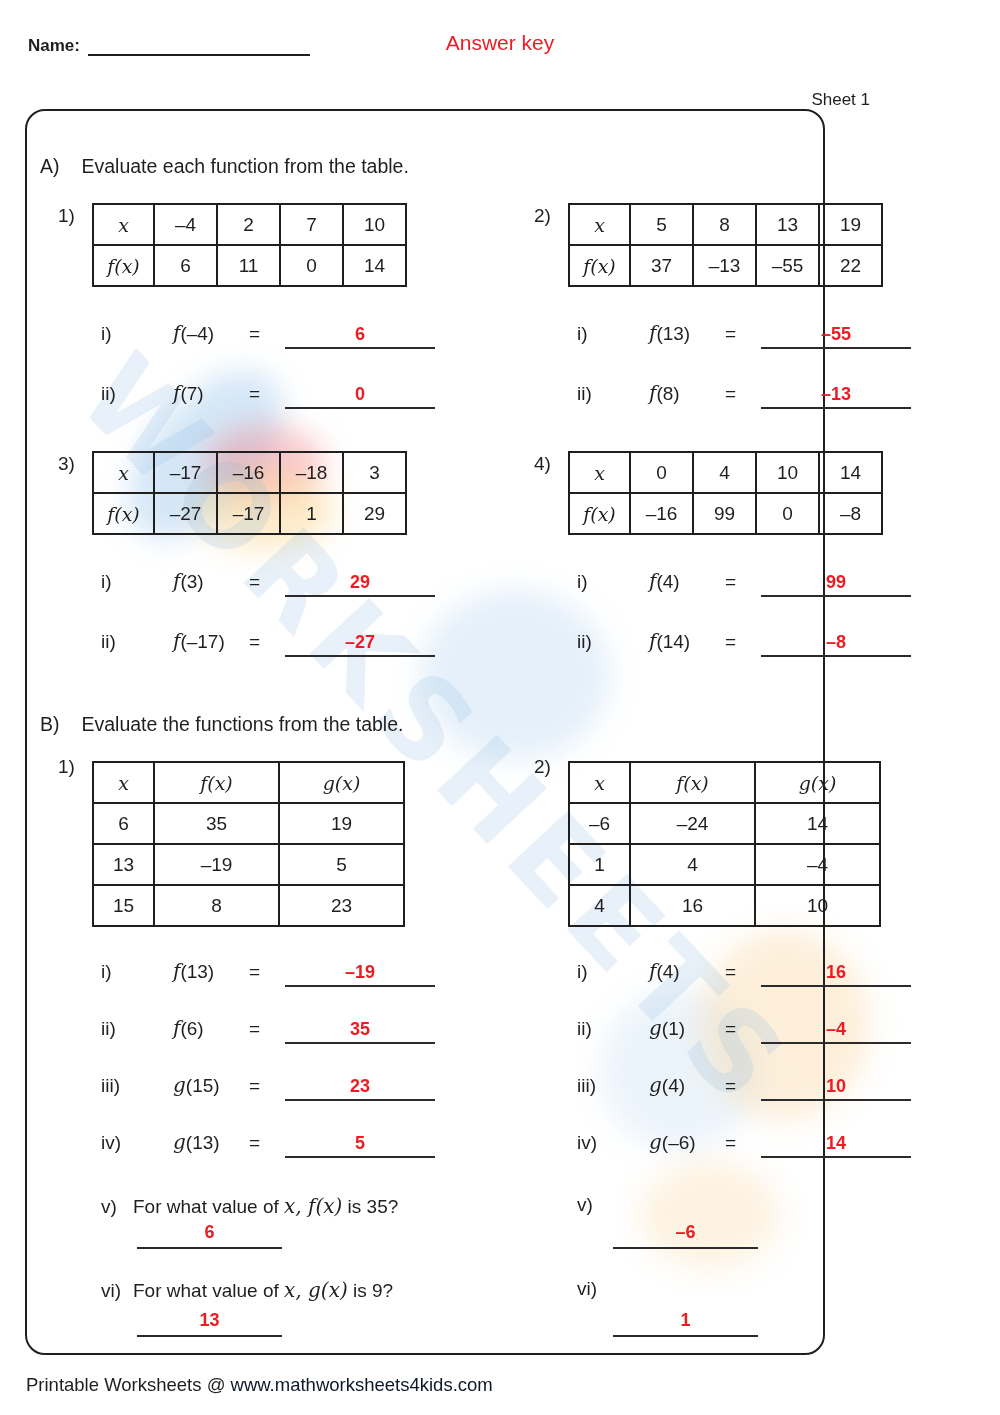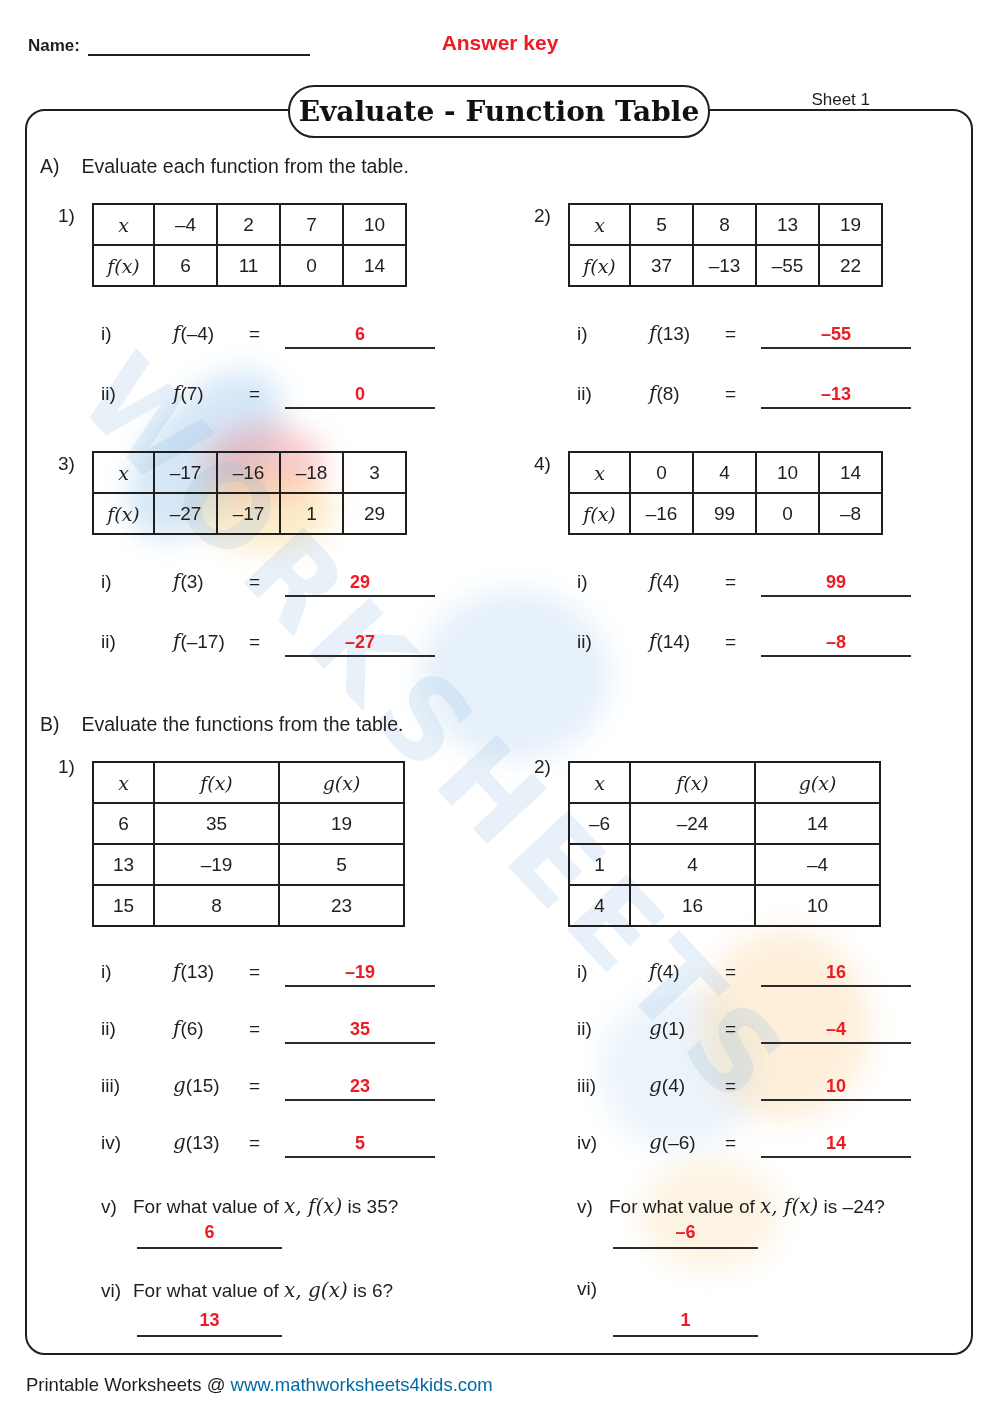--- a/index.html
+++ b/index.html
@@ -24,32 +24,32 @@
   .blob-blue2   { left:420px; top:590px; width:190px; height:170px; background:rgba(170,205,238,0.30); }
   .blob-blue3   { left:600px; top:990px; width:160px; height:160px; background:rgba(180,212,240,0.26); }
   .blob-orange1 { left:700px; top:930px; width:170px; height:190px; background:rgba(250,210,150,0.35); }
   .blob-orange2 { left:640px; top:1160px; width:140px; height:110px; background:rgba(250,215,160,0.30); }
 
   .content { position:absolute; inset:0; z-index:1; }
 
   
   .name-row { position:absolute; left:28px; top:36px; font-size:17px;font-weight:bold; }
   .name-line { display:inline-block; width:222px; height:20px; border-bottom:2px solid #1f1f1f; margin-left:8px; vertical-align:bottom; }
-  .answer-key { position:absolute; left:0; width:100%; top:31px; text-align:center; color:#ed1c24; font-weight:bold; font-size:21px; }
+  .answer-key { position:absolute; left:0; width:100%; top:31px; text-align:center; color:#ed1c24; font-weight:normal; font-size:21px; }
   .sheet-label { position:absolute; right:130px; top:90px; font-size:17px; }
 
   .title-bubble {
     position:absolute; left:288px; top:85px; width:422px; height:53px; z-index:3;
     background:#fff; border:2.5px solid #1f1f1f; border-radius:26px;
     display:flex; align-items:center; justify-content:center;
     font-family:"DejaVu Serif", serif; font-weight:bold; font-size:28px; color:#111;
   }
 
   .main-box {
-    position:absolute; left:25px; top:109px; width:948px; height:1246px;
+    position:absolute; left:25px; top:109px; width:800px; height:1246px;
     border:2.5px solid #1f1f1f; border-radius:20px; z-index:1;
   }
 
   
   .sec-header { position:absolute; font-size:19.5px; }
   .sec-header .sec-letter { display:inline-block; margin-right:22px; }
   .sec-a { left:13px; top:44px; }
   .sec-b { left:13px; top:602px; }
 
   
@@ -80,21 +80,21 @@
   .ansval { color:#ed1c24; font-weight:bold; font-size:18px; }
   .qtext { font-size:19px; white-space:nowrap; }
   .qtext .math { font-size:20px; }
   .ans-standalone {
     position:absolute; width:145px; height:27px; border-bottom:2px solid #2b2b2b;
     text-align:center;
   }
 
   
   .footer { position:absolute; left:26px; top:1374px; font-size:18.5px; }
-  .footer .link { color:#0369a1; text-decoration:none; }
+  .footer .link { color:#0f172a; text-decoration:none; }
 </style>
 </head>
 <body>
 
 <div class="page">
 
   <div class="wm-layer">
     <div class="blob blob-blue1"></div>
     <div class="blob blob-red1"></div>
     <div class="blob blob-yellow1"></div>
@@ -105,21 +105,20 @@
     <div class="wm-text">WORKSHEETS</div>
   </div>
 
   <div class="content">
 
     <div class="name-row">
       <span>Name:</span><span class="name-line"></span>
     </div>
     <div class="answer-key">Answer key</div>
     <div class="sheet-label">Sheet 1</div>
-    <div class="title-bubble">Evaluate - Function Table</div>
 
     <div class="main-box">
 
       <div class="sec-header sec-a">
         <span class="sec-letter">A)</span><span>Evaluate each function from the table.</span>
       </div>
 
       <div class="prob" style="left:65px; top:92px;">
         <span class="prob-num" style="top:2px;">1)</span>
         <table class="ftable ta">
@@ -310,21 +309,21 @@
           <span class="qeq">=</span>
           <span class="ansline"><span class="ansval">5</span></span>
         </div>
         <div class="qrow" style="left:5px; top:433px;">
           <span class="qnum">v)</span>
           <span class="qtext"><span>For what value of</span> <span class="math">x, f(x)</span> <span>is 35?</span></span>
         </div>
         <div class="ans-standalone" style="left:45px; top:461px;"><span class="ansval">6</span></div>
         <div class="qrow" style="left:5px; top:517px;">
           <span class="qnum">vi)</span>
-          <span class="qtext"><span>For what value of</span> <span class="math">x, g(x)</span> <span>is 6?</span></span>
+          <span class="qtext"><span>For what value of</span> <span class="math">x, g(x)</span> <span>is 9?</span></span>
         </div>
         <div class="ans-standalone" style="left:45px; top:549px;"><span class="ansval">13</span></div>
       </div>
 
       <div class="prob" style="left:541px; top:650px; width:420px;">
         <span class="prob-num" style="top:-5px;">2)</span>
         <table class="ftable tb">
           <tbody>
               <tr>
             <td class="c0 math">x</td>
@@ -367,21 +366,20 @@
           <span class="ansline"><span class="ansval">10</span></span>
         </div>
         <div class="qrow" style="left:5px; top:369px;">
           <span class="qnum">iv)</span>
           <span class="qexpr"><span class="math">g</span><span>(–6)</span></span>
           <span class="qeq">=</span>
           <span class="ansline"><span class="ansval">14</span></span>
         </div>
         <div class="qrow" style="left:5px; top:433px;">
           <span class="qnum">v)</span>
-          <span class="qtext"><span>For what value of</span> <span class="math">x, f(x)</span> <span>is –24?</span></span>
         </div>
         <div class="ans-standalone" style="left:45px; top:461px;"><span class="ansval">–6</span></div>
         <div class="qrow" style="left:5px; top:517px;">
           <span class="qnum">vi)</span>
         </div>
         <div class="ans-standalone" style="left:45px; top:549px;"><span class="ansval">1</span></div>
       </div>
 
     </div>
 

